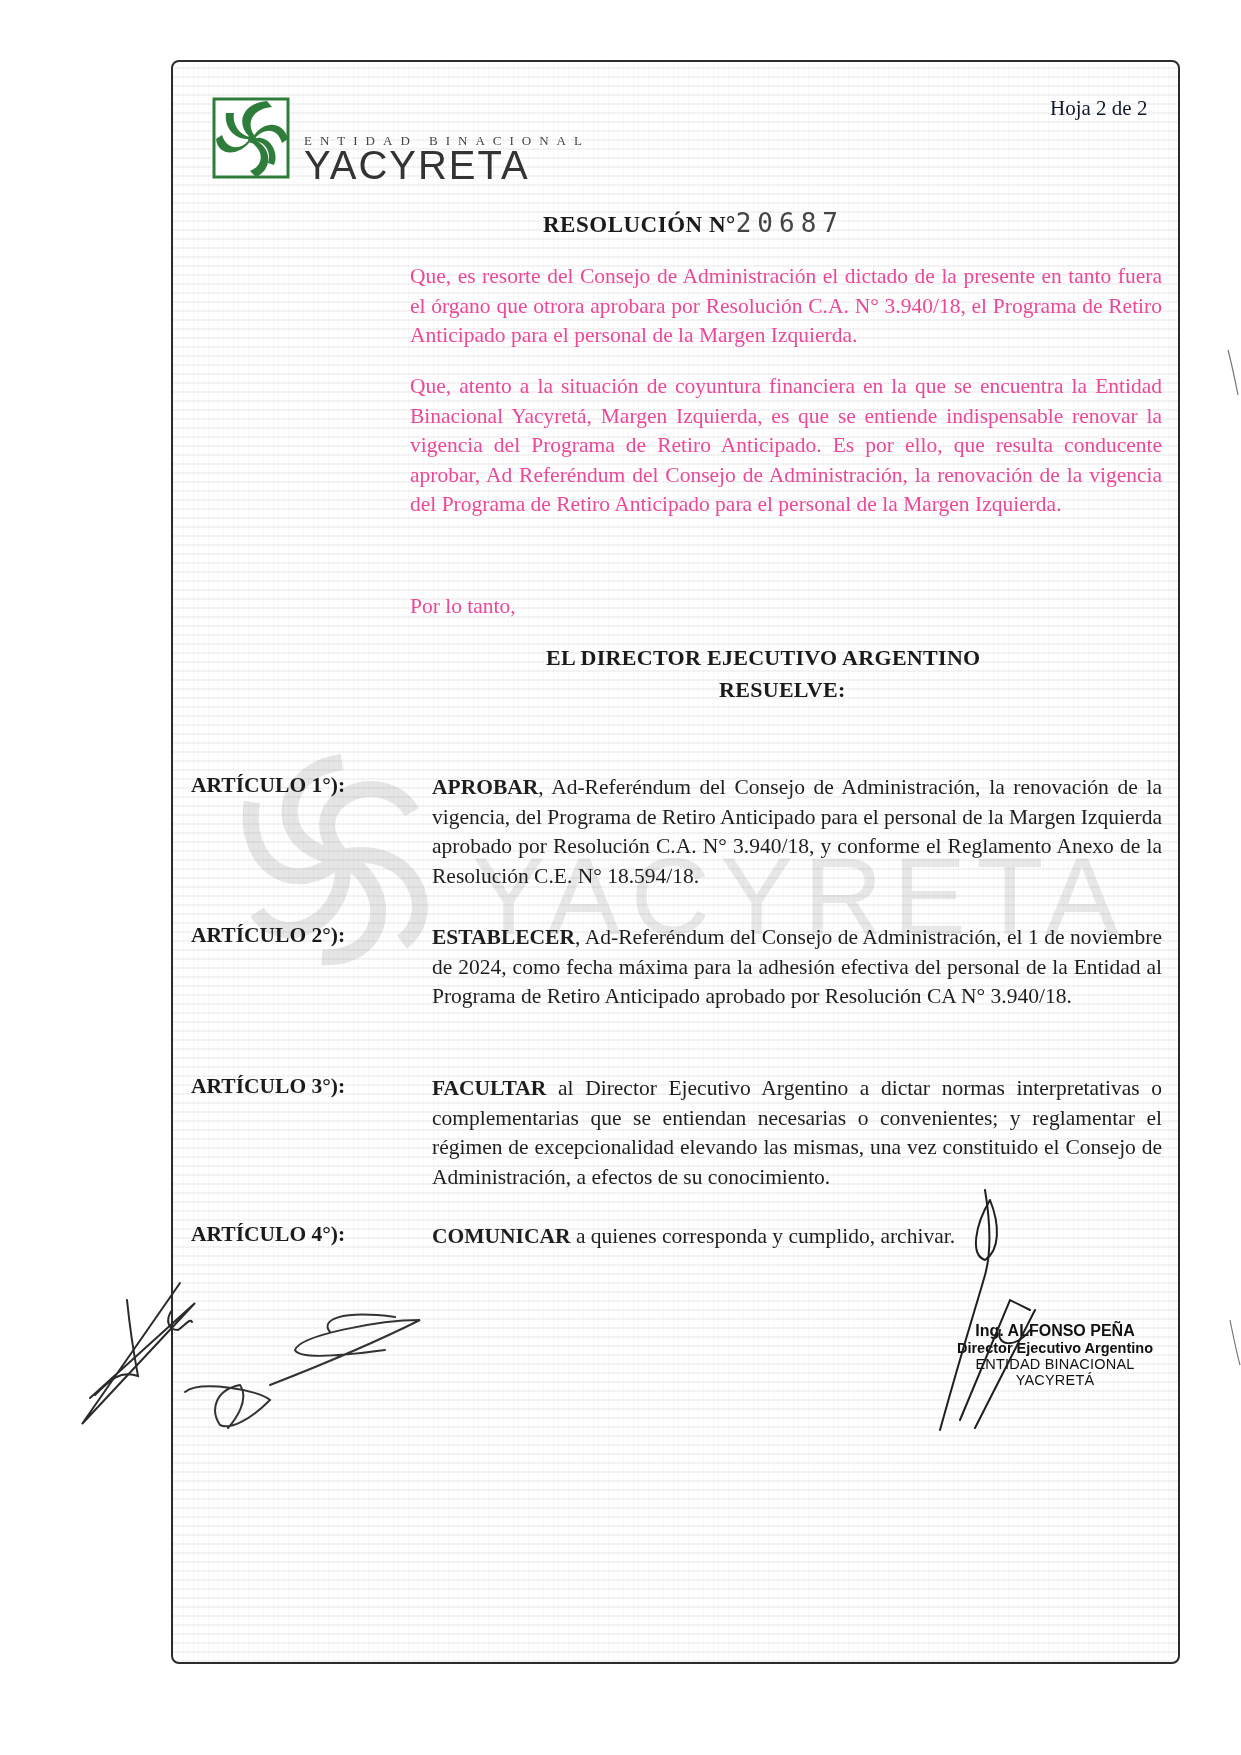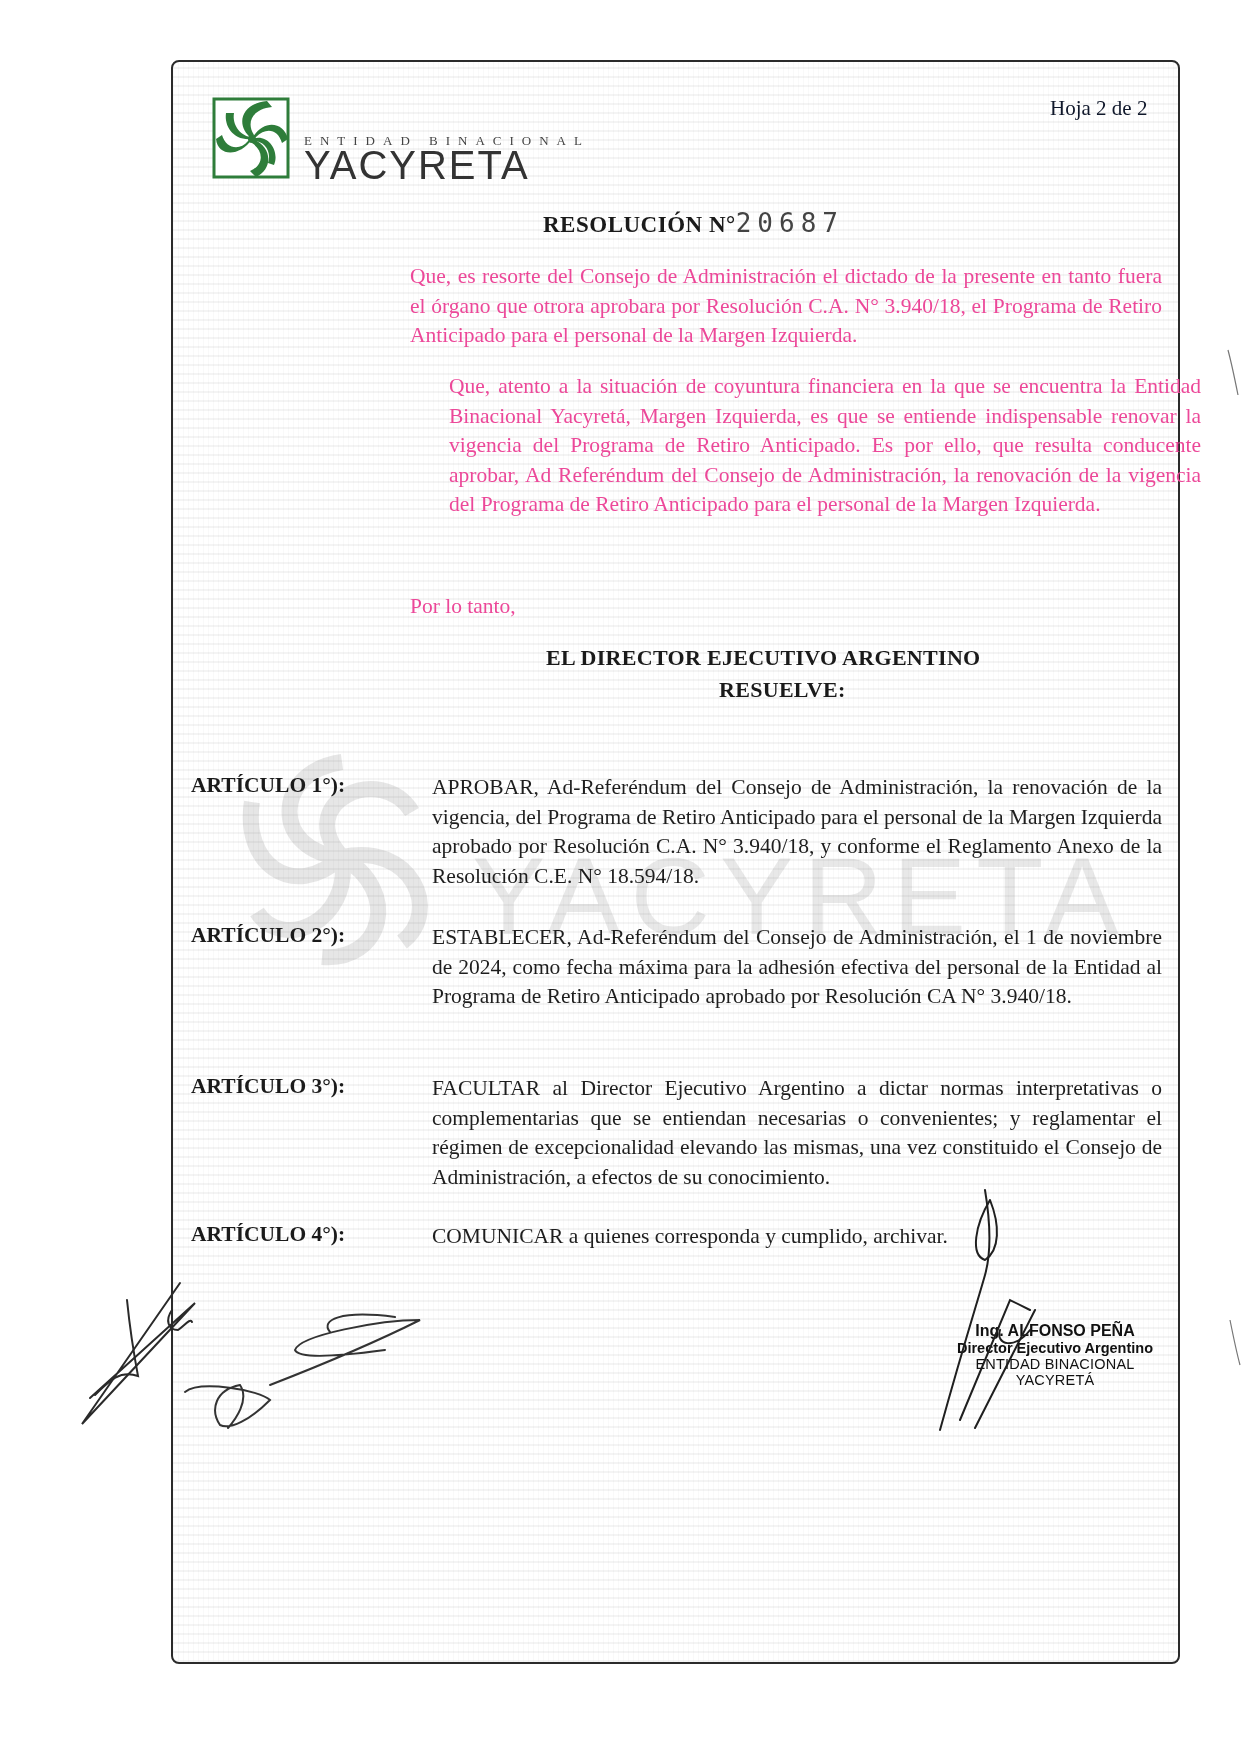--- a/index.html
+++ b/index.html
@@ -36,32 +36,32 @@
   }
   .resolution-number {
     font-family: "DejaVu Sans Mono", monospace; font-weight: normal; font-size: 26px;
     letter-spacing: 6px; color: #444; 
   }
   .para {
     position: absolute; left: 410px; width: 752px; font-size: 21.5px; line-height: 29.5px;
     text-align: justify; color: #ec4899;
   }
   .p1 { top: 262px; }
-  .p2 { top: 475px; margin-left: 39px; }
+  .p2 { top: 475px; }
   .p3 { top: 592px; }
   .heading { position: absolute; font-weight: bold; font-size: 22px; letter-spacing: 0.3px; }
   .h1 { left: 546px; top: 645px; }
   .h2 { left: 683px; top: 677px; margin-left: 36px; }
   .article { position: absolute; left: 191px; width: 980px; }
   .article .label { position: absolute; left: 0; top: 0; font-size: 21.5px; font-weight: bold; }
   .article .body {
     position: absolute; left: 241px; width: 730px; font-size: 21.5px; line-height: 29.5px;
     text-align: justify; color: #1e1e1e;
   }
-  .article .body b { font-weight: normal; }
+  .article .body b { font-weight: bold; }
   .a1 { top: 773px; }
   .a2 { top: 923px; }
   .a3 { top: 1074px; }
   .a4 { top: 1222px; }
   .watermark { position: absolute; left: 232px; top: 742px; width: 900px; height: 230px; opacity: 0.13; pointer-events: none; }
   .wm-text {
     position: absolute; left: 240px; top: 90px;
     font-family: "Liberation Sans", "DejaVu Sans", sans-serif; font-size: 110px; letter-spacing: 10px; color: #555;
   }
   .signature-block {

